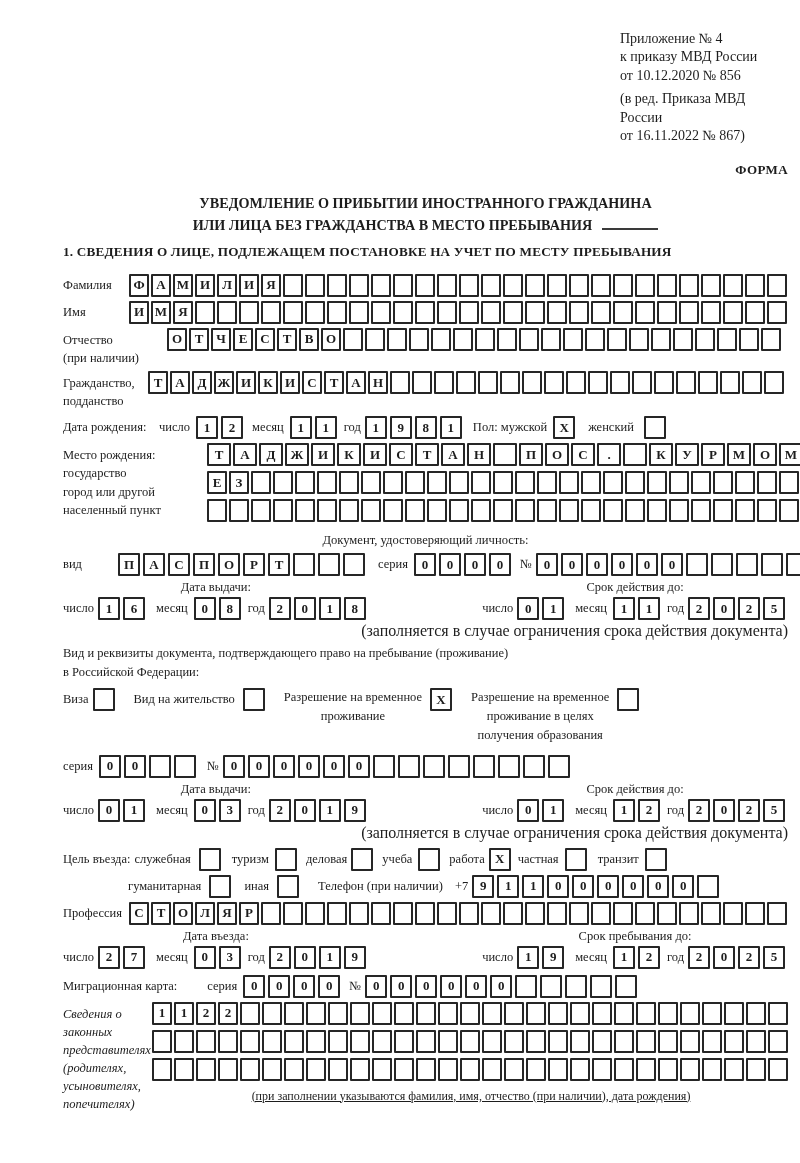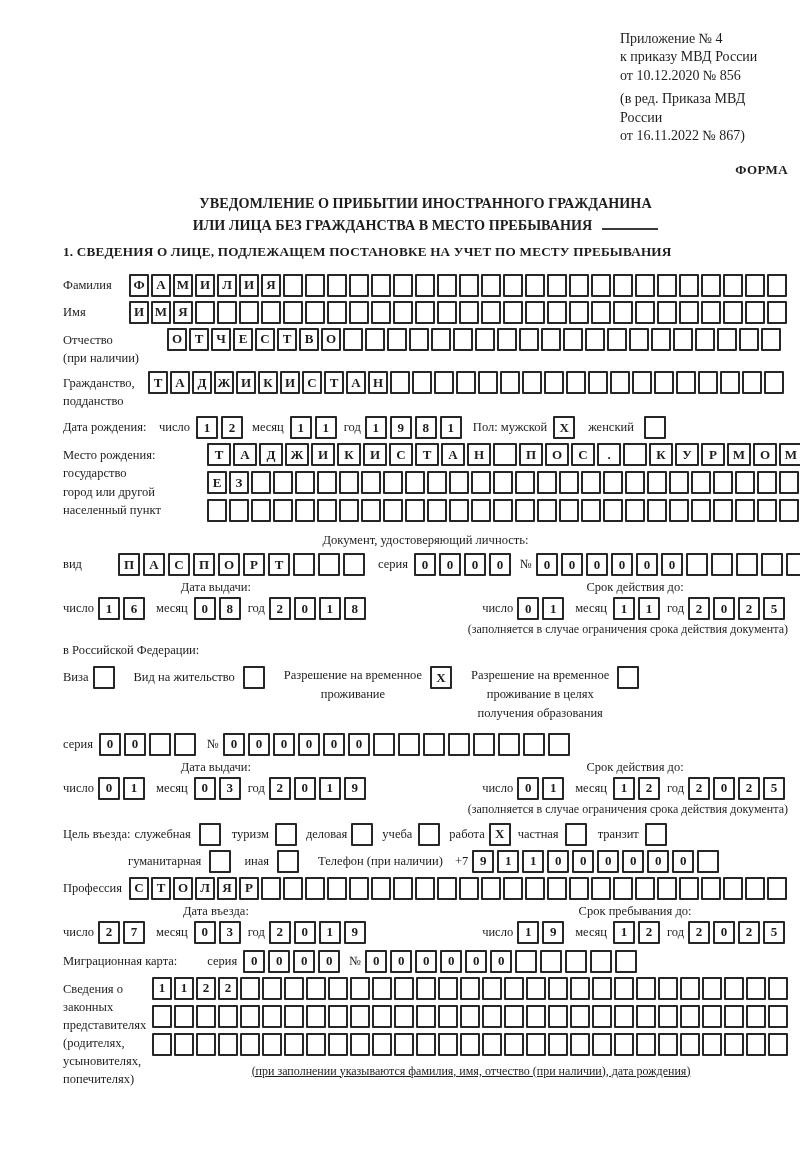--- a/index.html
+++ b/index.html
@@ -30,33 +30,33 @@
     width:22px; height:23px; flex:none;
     border:2px solid #262626; border-radius:1px; background:#fff;
     margin-right:3px;
     display:inline-flex; align-items:center; justify-content:center;
     font-weight:bold; font-size:13px;
   }
   .compact .cell { width:20px; margin-right:2px; }
   .wide .cell { width:24px; margin-right:2px; }
 
   .w66 { width:66px; } .w92 { width:92px; } .w85 { width:85px; }
-  .w104 { width:104px; } .w89 { width:89px; } .w55 { width:55px; }
+  .w104 { width:104px; } .w89 { width:89px;font-style:italic; } .w55 { width:55px; }
   .ml4 { margin-left:4px; } .ml6 { margin-left:6px; } .ml8 { margin-left:8px; }
   .ml10 { margin-left:10px; } .ml12 { margin-left:12px; } .ml16 { margin-left:16px; } .ml30 { margin-left:30px; }
 
   .label-col { flex:none; line-height:1.45; padding-top:3px; }
   .stack > .cells { margin-bottom:5px; }
 
   .doc-heading { text-align:center; font-weight:normal; font-size:12.6px; margin:6px 0 5px 0; }
 
   .dates-row { display:flex; justify-content:space-between; margin-top:4px; }
   .dategrp-head { text-align:center; font-size:12.5px; margin-bottom:2px; }
   .dategrp-cells { display:flex; align-items:flex-start; }
-  .note { font-size:12px; margin-top:2px; margin-bottom:6px; }
+  .note { font-size:16px; margin-top:2px; margin-bottom:6px; }
   .right-note { text-align:right; }
 
   .plain-line { margin:4px 0; }
   .opts-row { display:flex; align-items:flex-start; margin:8px 0 10px 0; }
   .opt { display:flex; align-items:flex-start; flex:none; }
   .opt-lbl { margin-right:8px; padding-top:4px; }
   .opt-lines { text-align:center; margin-right:8px; line-height:1.5; }
   .rep-note { text-align:center; font-size:12px; margin:8px 0 0 89px; width:640px;text-decoration:underline; }
 </style>
 </head>
@@ -434,20 +434,21 @@
             <span class="cell">2</span>
             <span class="cell">0</span>
             <span class="cell">2</span>
             <span class="cell">5</span>
           </span>
       </div>
     </div>
   </div>
   <div class="note right-note">(заполняется в случае ограничения срока действия документа)</div>
 
+  <div class="plain-line">Вид и реквизиты документа, подтверждающего право на пребывание (проживание)</div>
   <div class="plain-line">в Российской Федерации:</div>
 
   <div class="opts-row">
     <div class="opt">
       <span class="opt-lbl" style="margin-right:4px;">Виза</span>
       <span class="cells">
           <span class="cell"></span>
         </span>
     </div>
     <div class="opt ml16">

